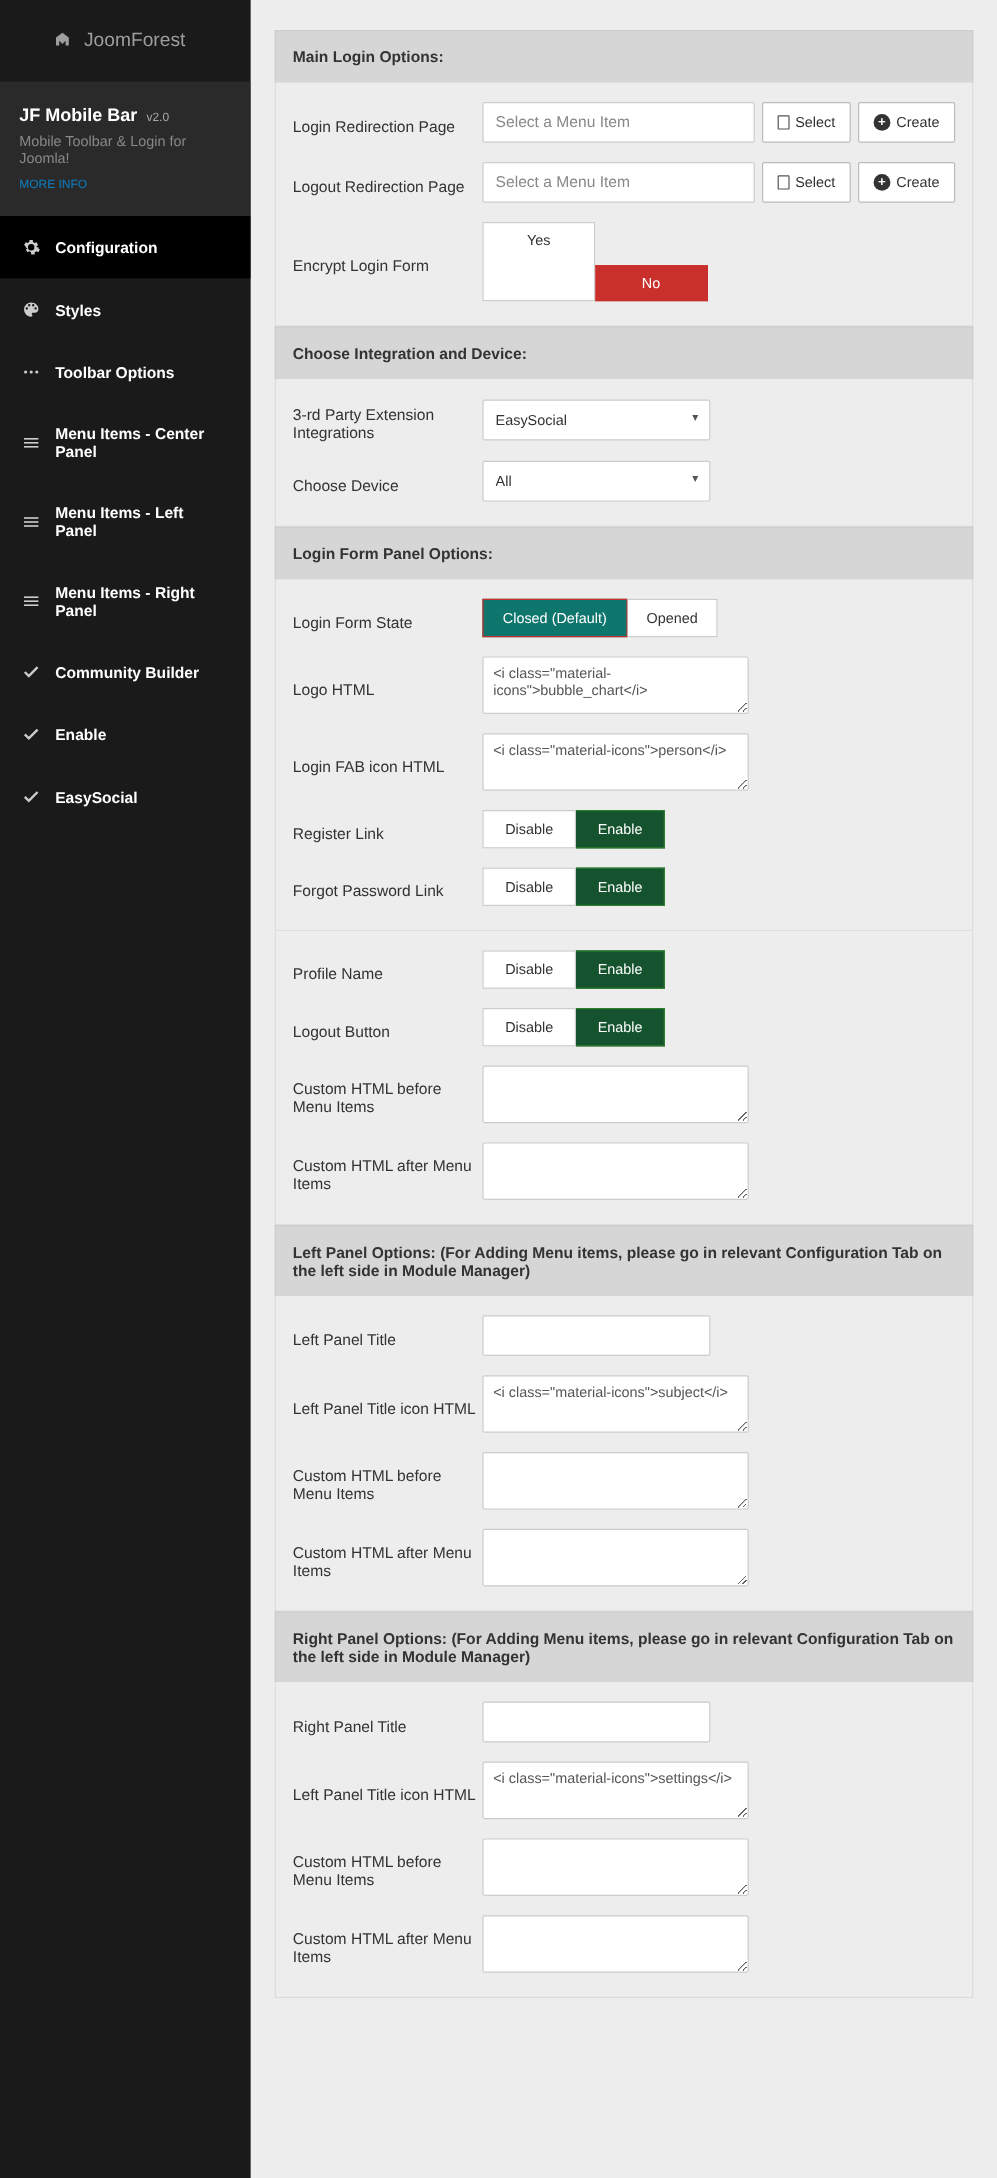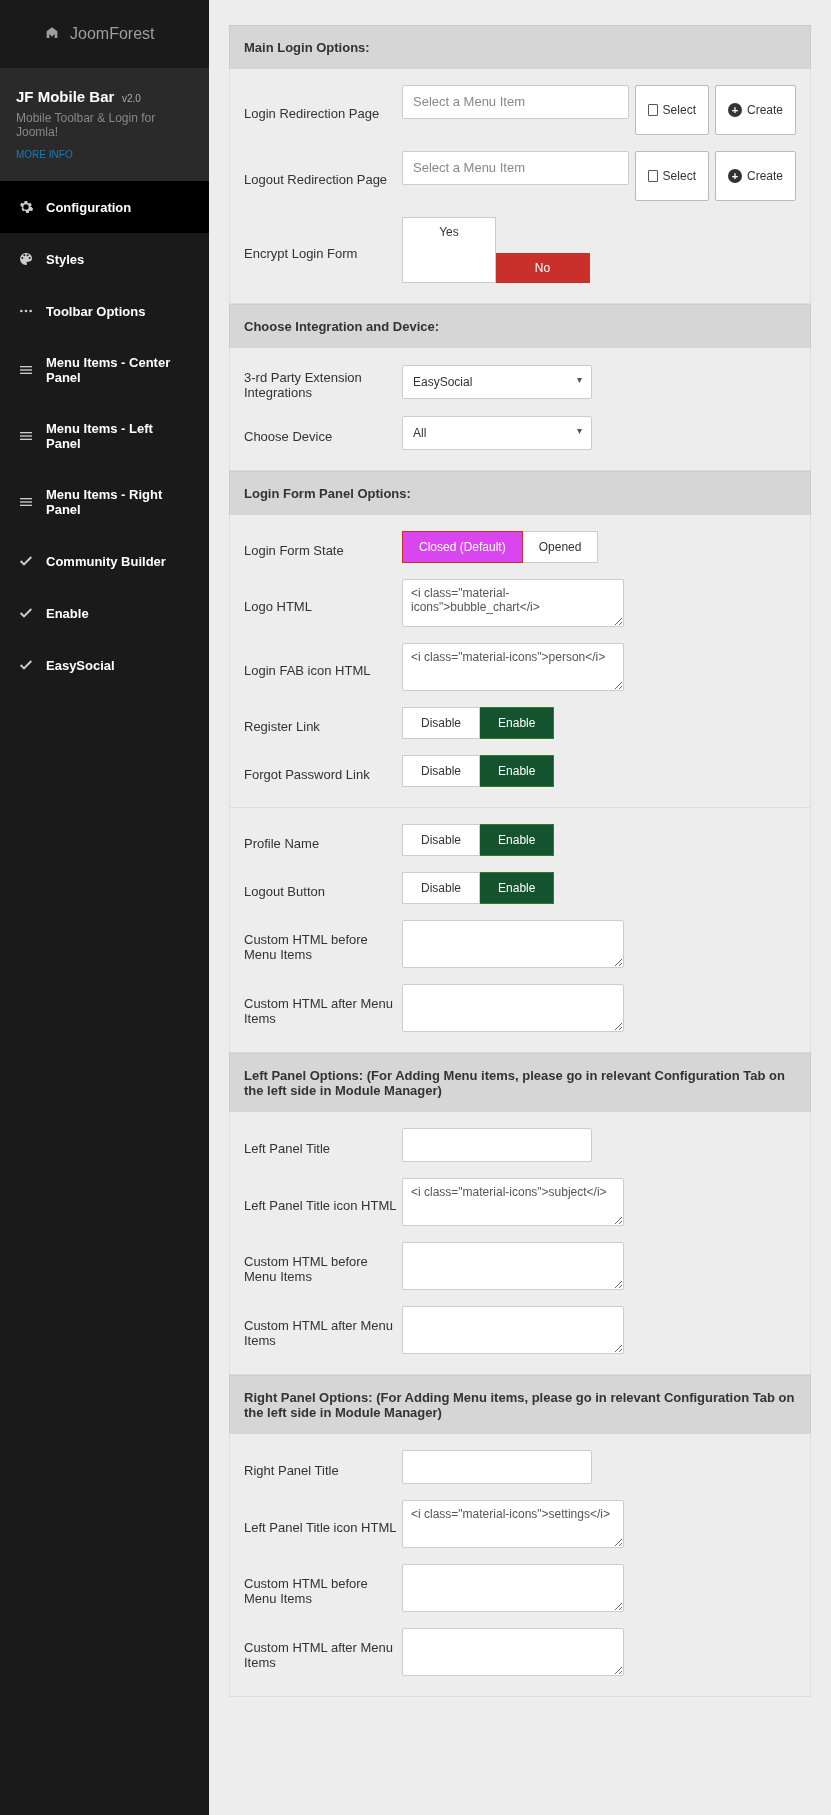--- a/index.html
+++ b/index.html
@@ -20,32 +20,32 @@
   
   .content { flex: 1; background: #ededed; padding: 25px 20px; }
   .section-header { background: #d6d6d6; padding: 14px 14px; font-weight: bold; border: 1px solid #ccc; border-bottom: none; color: #333; font-size: 13px; }
   .section-body { background: #ededed; border: 1px solid #ddd; border-top: none; padding: 16px 14px 20px; margin-bottom: 0; }
   .section-body + .section-header { margin-top: 0; }
   .row { display: flex; align-items: center; margin-bottom: 16px; }
   .row:last-child { margin-bottom: 0; }
   .row-label { width: 158px; color: #333; font-size: 13px; padding-top: 6px; }
   .row-control { flex: 1; display: flex; gap: 6px; align-items: flex-start; }
   .menu-select { flex: 1; border: 1px solid #ccc; background: #fff; padding: 8px 10px; color: #888; font-size: 13px; border-radius: 2px; height: 34px; }
-  .btn { border: 1px solid #bbb; background: #fff; padding: 8px 12px; font-size: 12px; color: #333; border-radius: 2px; cursor: pointer; display: flex; align-items: center; gap: 5px; height: 50px; }
+  .btn { border: 1px solid #bbb; background: #fff; padding: 8px 12px; font-size: 12px; color: #333; border-radius: 2px; cursor: pointer; display: flex; align-items: center; gap: 5px; height: 34px; }
   .btn-group-yn { display: flex; }
   .btn-yn { border: 1px solid #ccc; background: #fff; padding: 7px 0; width: 94px; text-align: center; font-size: 12px; cursor: pointer; }
   .btn-yn + .btn-yn { border-left: none; margin-top: 36px; }
   .btn-yn.red { background: #c9302c; color: #fff; border-color: #c9302c; }
   .select { border: 1px solid #ccc; background: #fff; padding: 8px 10px; font-size: 12px; color: #333; width: 190px; height: 34px; border-radius: 2px; appearance: none; position: relative; }
   .select-wrap { position: relative; display: inline-block; }
   .select-wrap::after { content: "▾"; position: absolute; right: 10px; top: 9px; color: #555; font-size: 10px; pointer-events: none; }
   .toggle-group { display: flex; }
   .toggle-btn { border: 1px solid #ccc; background: #fff; padding: 8px 16px; font-size: 12px; cursor: pointer; white-space: nowrap; }
   .toggle-btn + .toggle-btn { border-left: none; }
-  .toggle-btn.active-red { background: #d946ef; color: #fff; border-color: #c9302c; }
+  .toggle-btn.active-red { background: #0f766e; color: #fff; border-color: #c9302c; }
   .toggle-btn.active-green { background: #14532d; color: #fff; border-color: #2b7e2b; }
   .toggle-sm { padding: 8px 18px; }
   textarea.ta { border: 1px solid #ccc; background: #fff; padding: 6px 8px; font-size: 12px; color: #555; width: 222px; height: 48px; resize: both; font-family: inherit; border-radius: 2px; }
   textarea.ta-empty { height: 48px; }
   input.ti { border: 1px solid #ccc; background: #fff; padding: 8px 10px; font-size: 12px; width: 190px; height: 34px; border-radius: 2px; }
   .icon-doc { display:inline-block; width:10px; height:12px; border:1.5px solid #555; border-radius:1px; position:relative; }
   .icon-plus-c { width:14px; height:14px; border-radius:50%; background:#333; color:#fff; display:inline-flex; align-items:center; justify-content:center; font-size:11px; line-height:1; font-weight:bold; }
   svg.si { width:16px; height:16px; }
 </style>
 </head>

